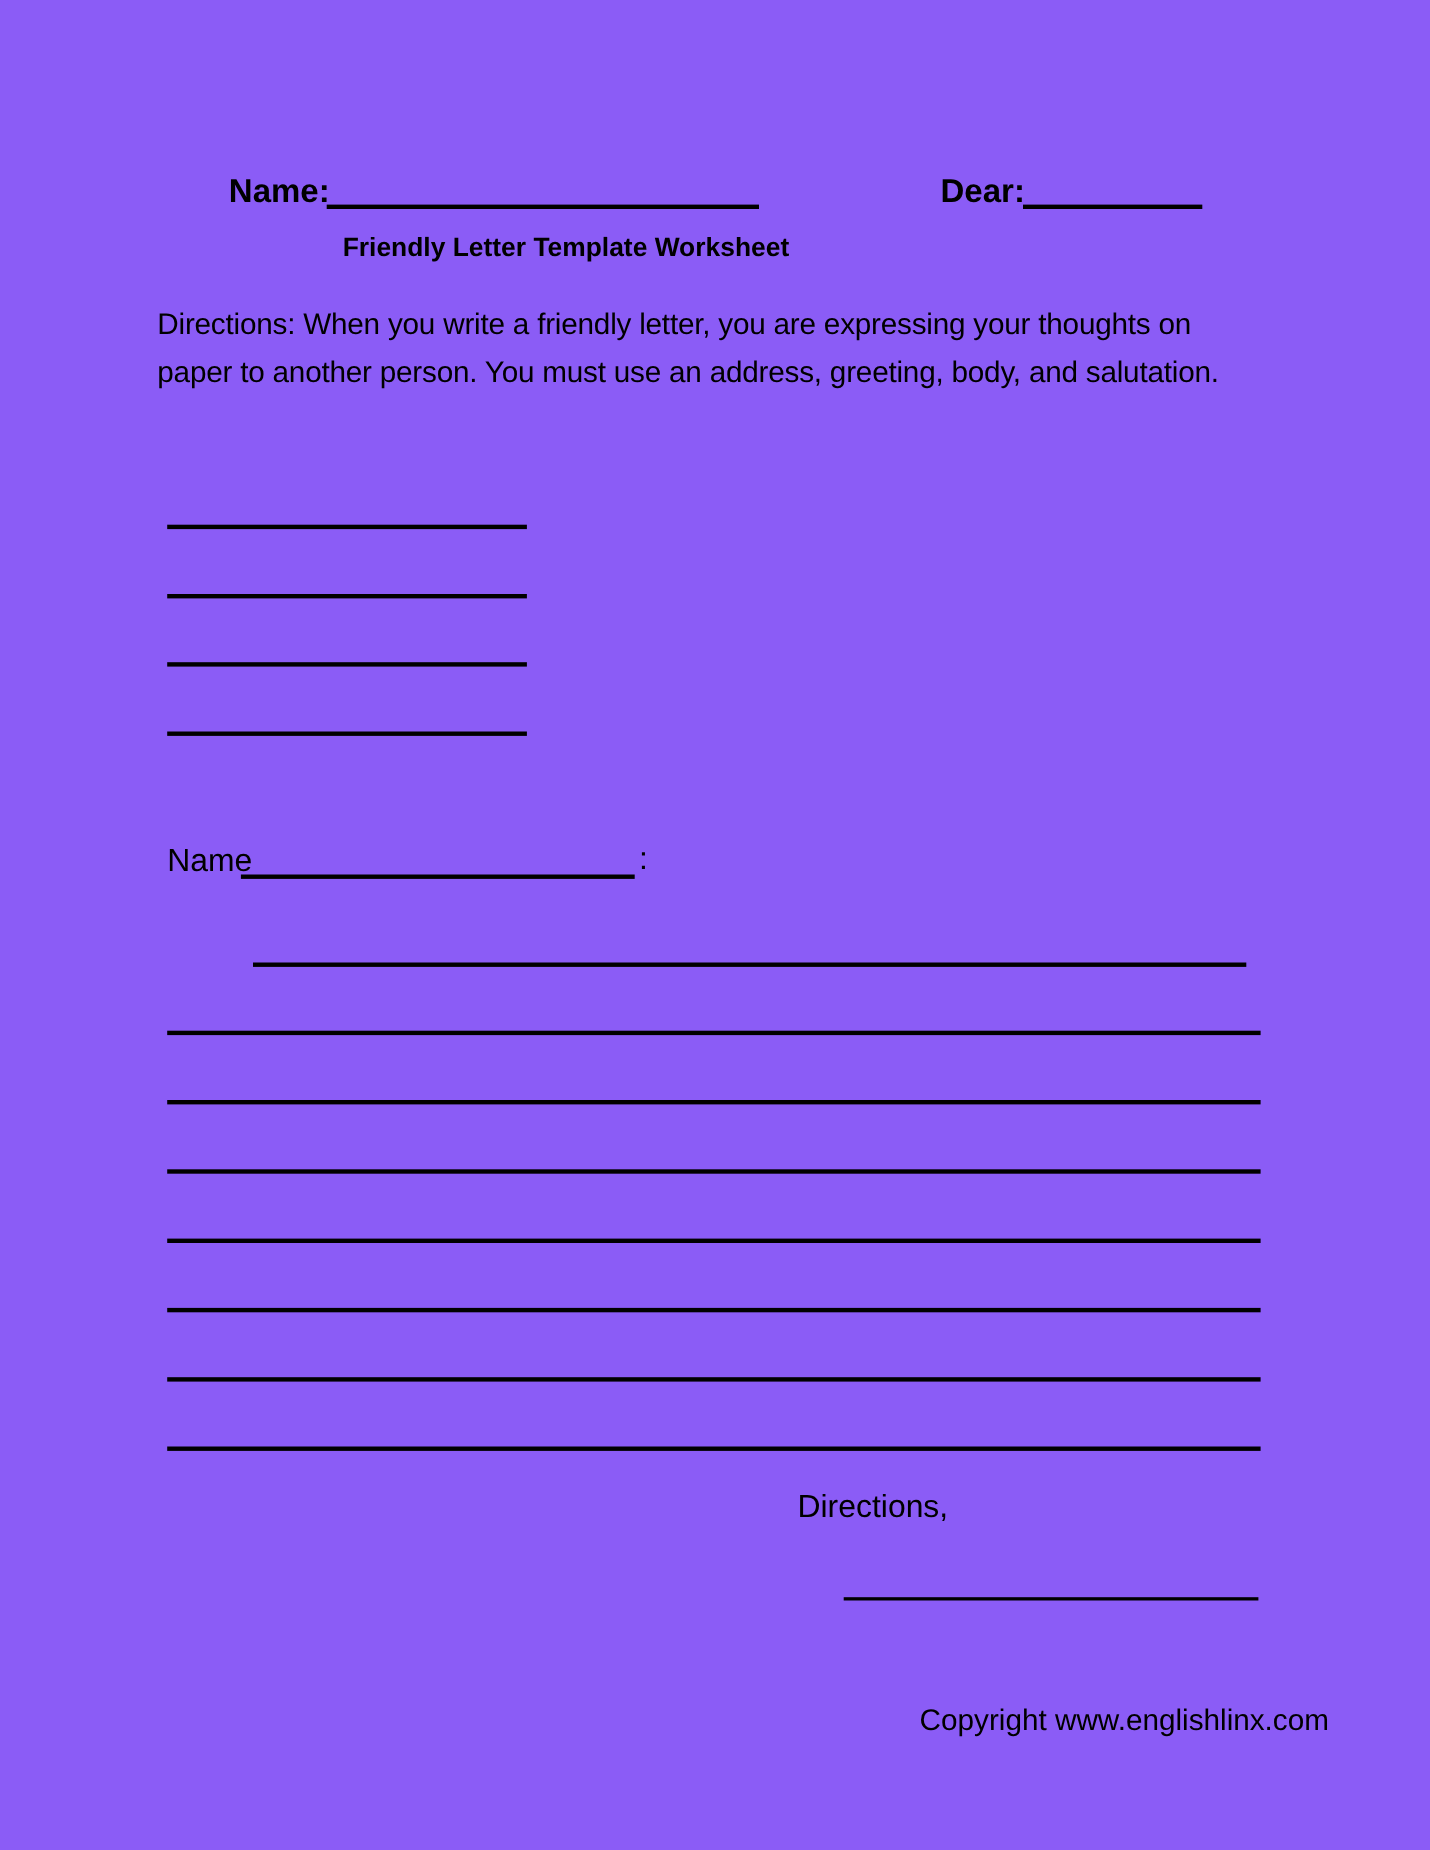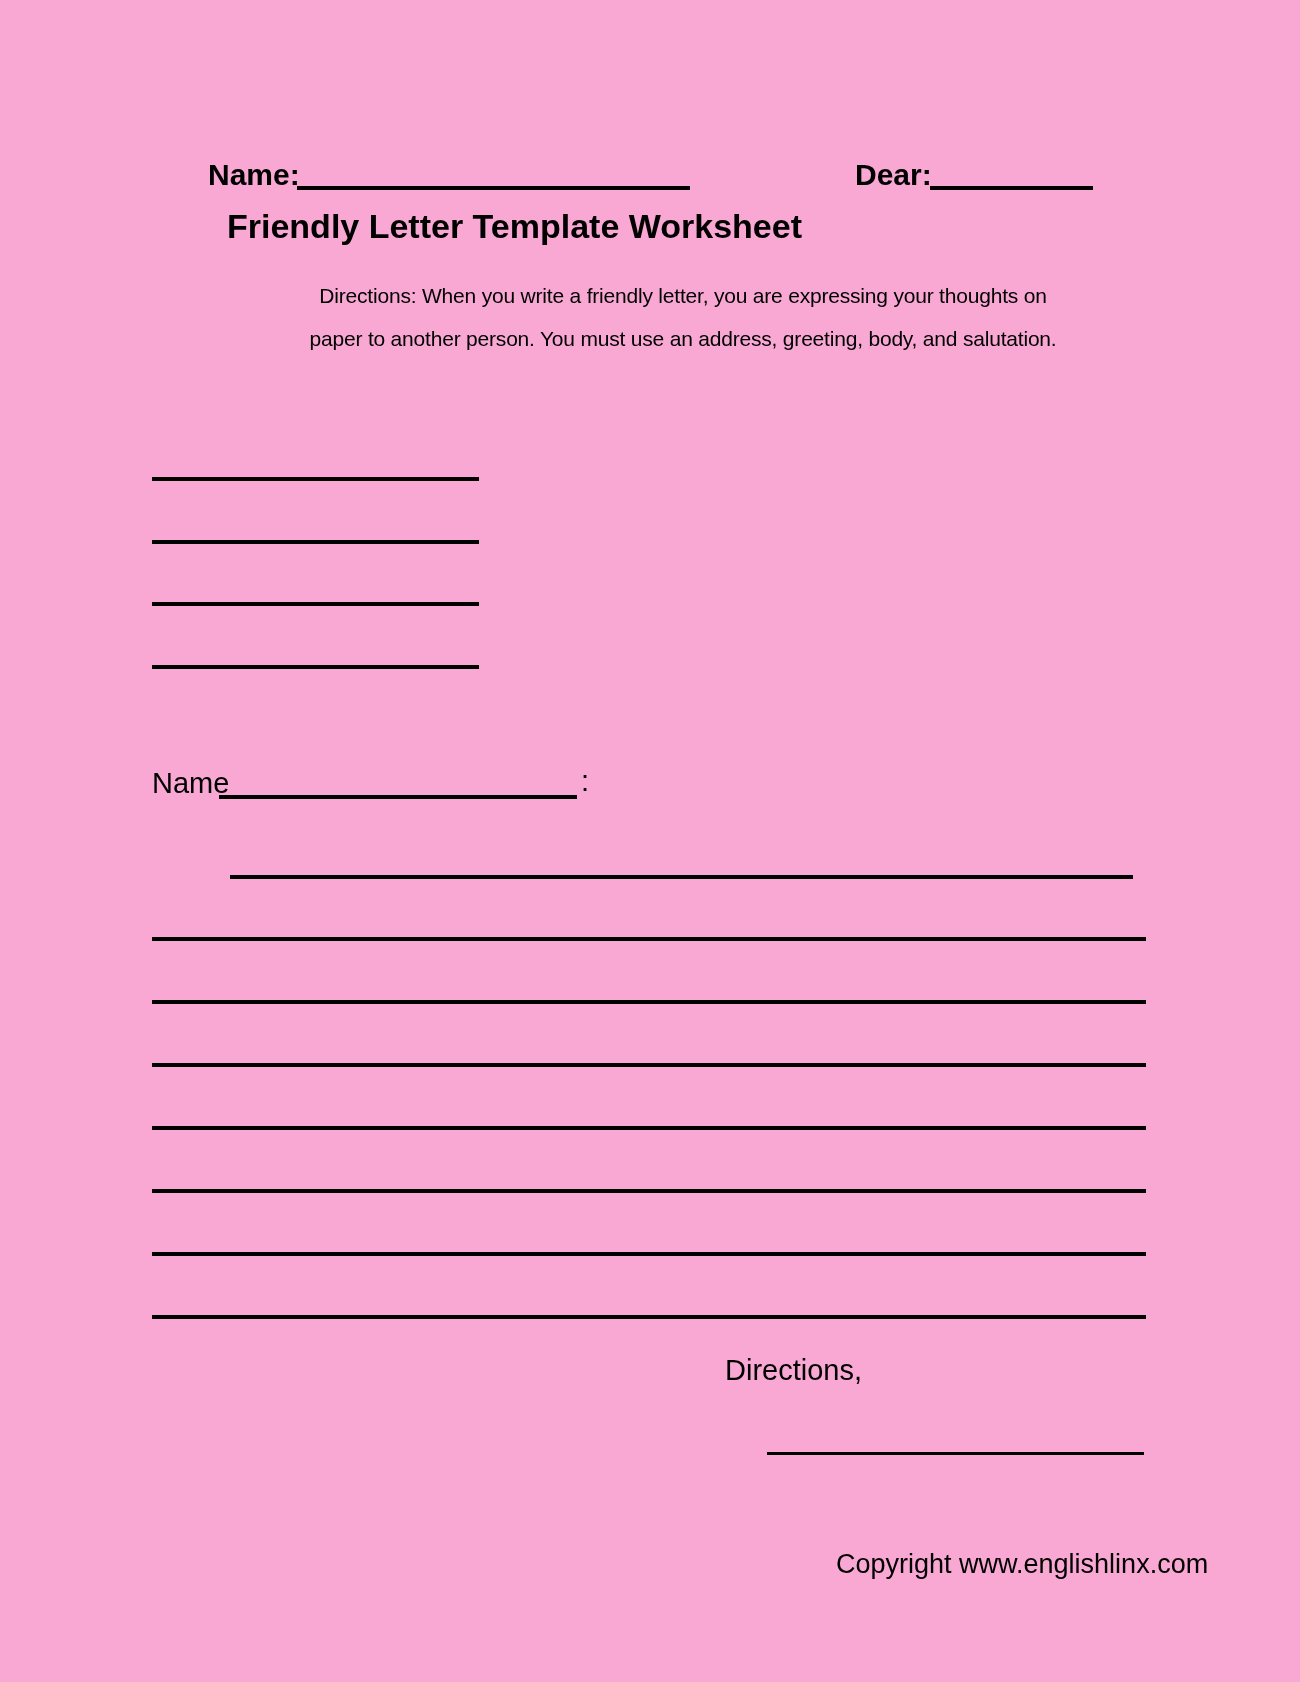--- a/index.html
+++ b/index.html
@@ -4,21 +4,21 @@
 <style>
   html, body {
     margin: 0;
     padding: 0;
     background: #ffffff;
   }
   .page {
     position: relative;
     width: 1300px;
     height: 1682px;
-    background: #f9a8d4;
+    background: #8b5cf6;
     color: #000000;
     font-family: "Liberation Sans", sans-serif;
     overflow: hidden;
   }
   .abs { position: absolute; }
 
   .field-label {
     font-size: 30px;
     font-weight: bold;
     line-height: 36px;
@@ -29,33 +29,32 @@
     background: #000000;
     height: 4px;
   }
   .rule.thin { height: 3px; }
 
   .doc-title {
     left: 0;
     width: 1029px;
     top: 208px;
     text-align: center;
-    font-size: 34px;
+    font-size: 24px;
     font-weight: bold;
     line-height: 36px;
   }
   .directions {
     left: 143px;
     top: 274px;
     width: 1080px;
-    font-size: 21px;
+    font-size: 27px;
     line-height: 43px;
     letter-spacing: -0.2px;
     white-space: pre-line;
-    text-align: center;
   }
   .address-block {
     left: 152px;
     top: 477px;
     width: 327px;
     height: 200px;
   }
   .blank-line {
     position: absolute;
     left: 0;

